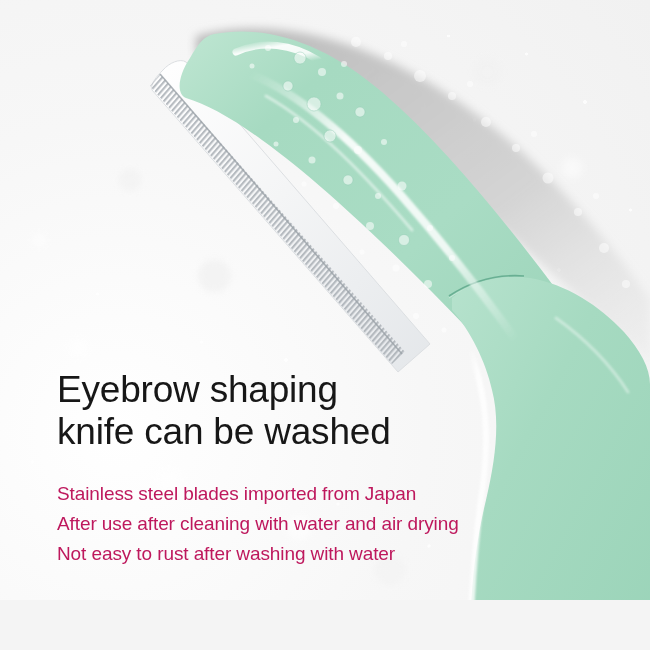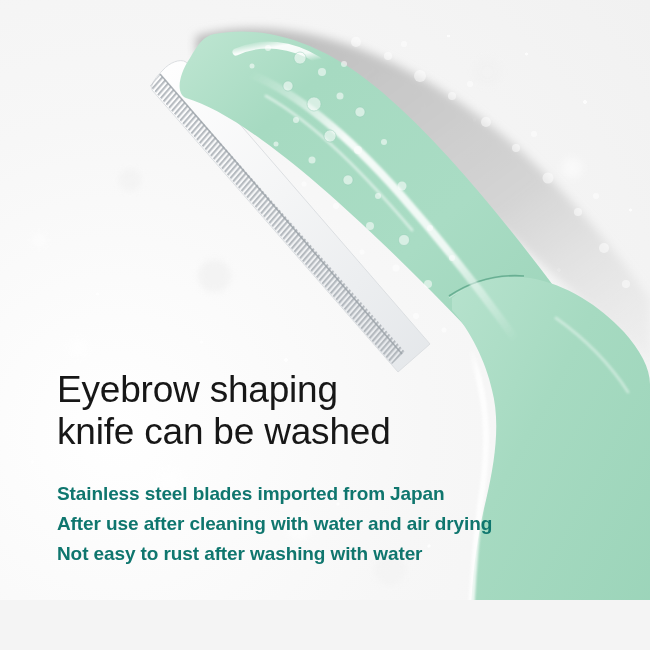--- a/index.html
+++ b/index.html
@@ -62,21 +62,21 @@
   .product-svg{position:absolute;left:0;top:0;width:650px;height:650px;}
 
   
   .textblock{position:absolute;left:57px;top:369px;width:560px;}
   .headline{
     font-size:37px;line-height:42px;font-weight:300;color:#171717;
     letter-spacing:-.2px;white-space:pre-line;
   }
   .bodylist{margin-top:26px;}
   .bodyline{
-    font-size:19px;line-height:30px;font-weight:700;color:#0f766e;
+    font-size:19px;line-height:30px;font-weight:400;color:#be185d;
     letter-spacing:-.1px;
   }
 </style>
 </head>
 <body>
 
 <div id="stage">
 
   <div class="bg-base"></div>
   <div class="bg-mottle"></div>

